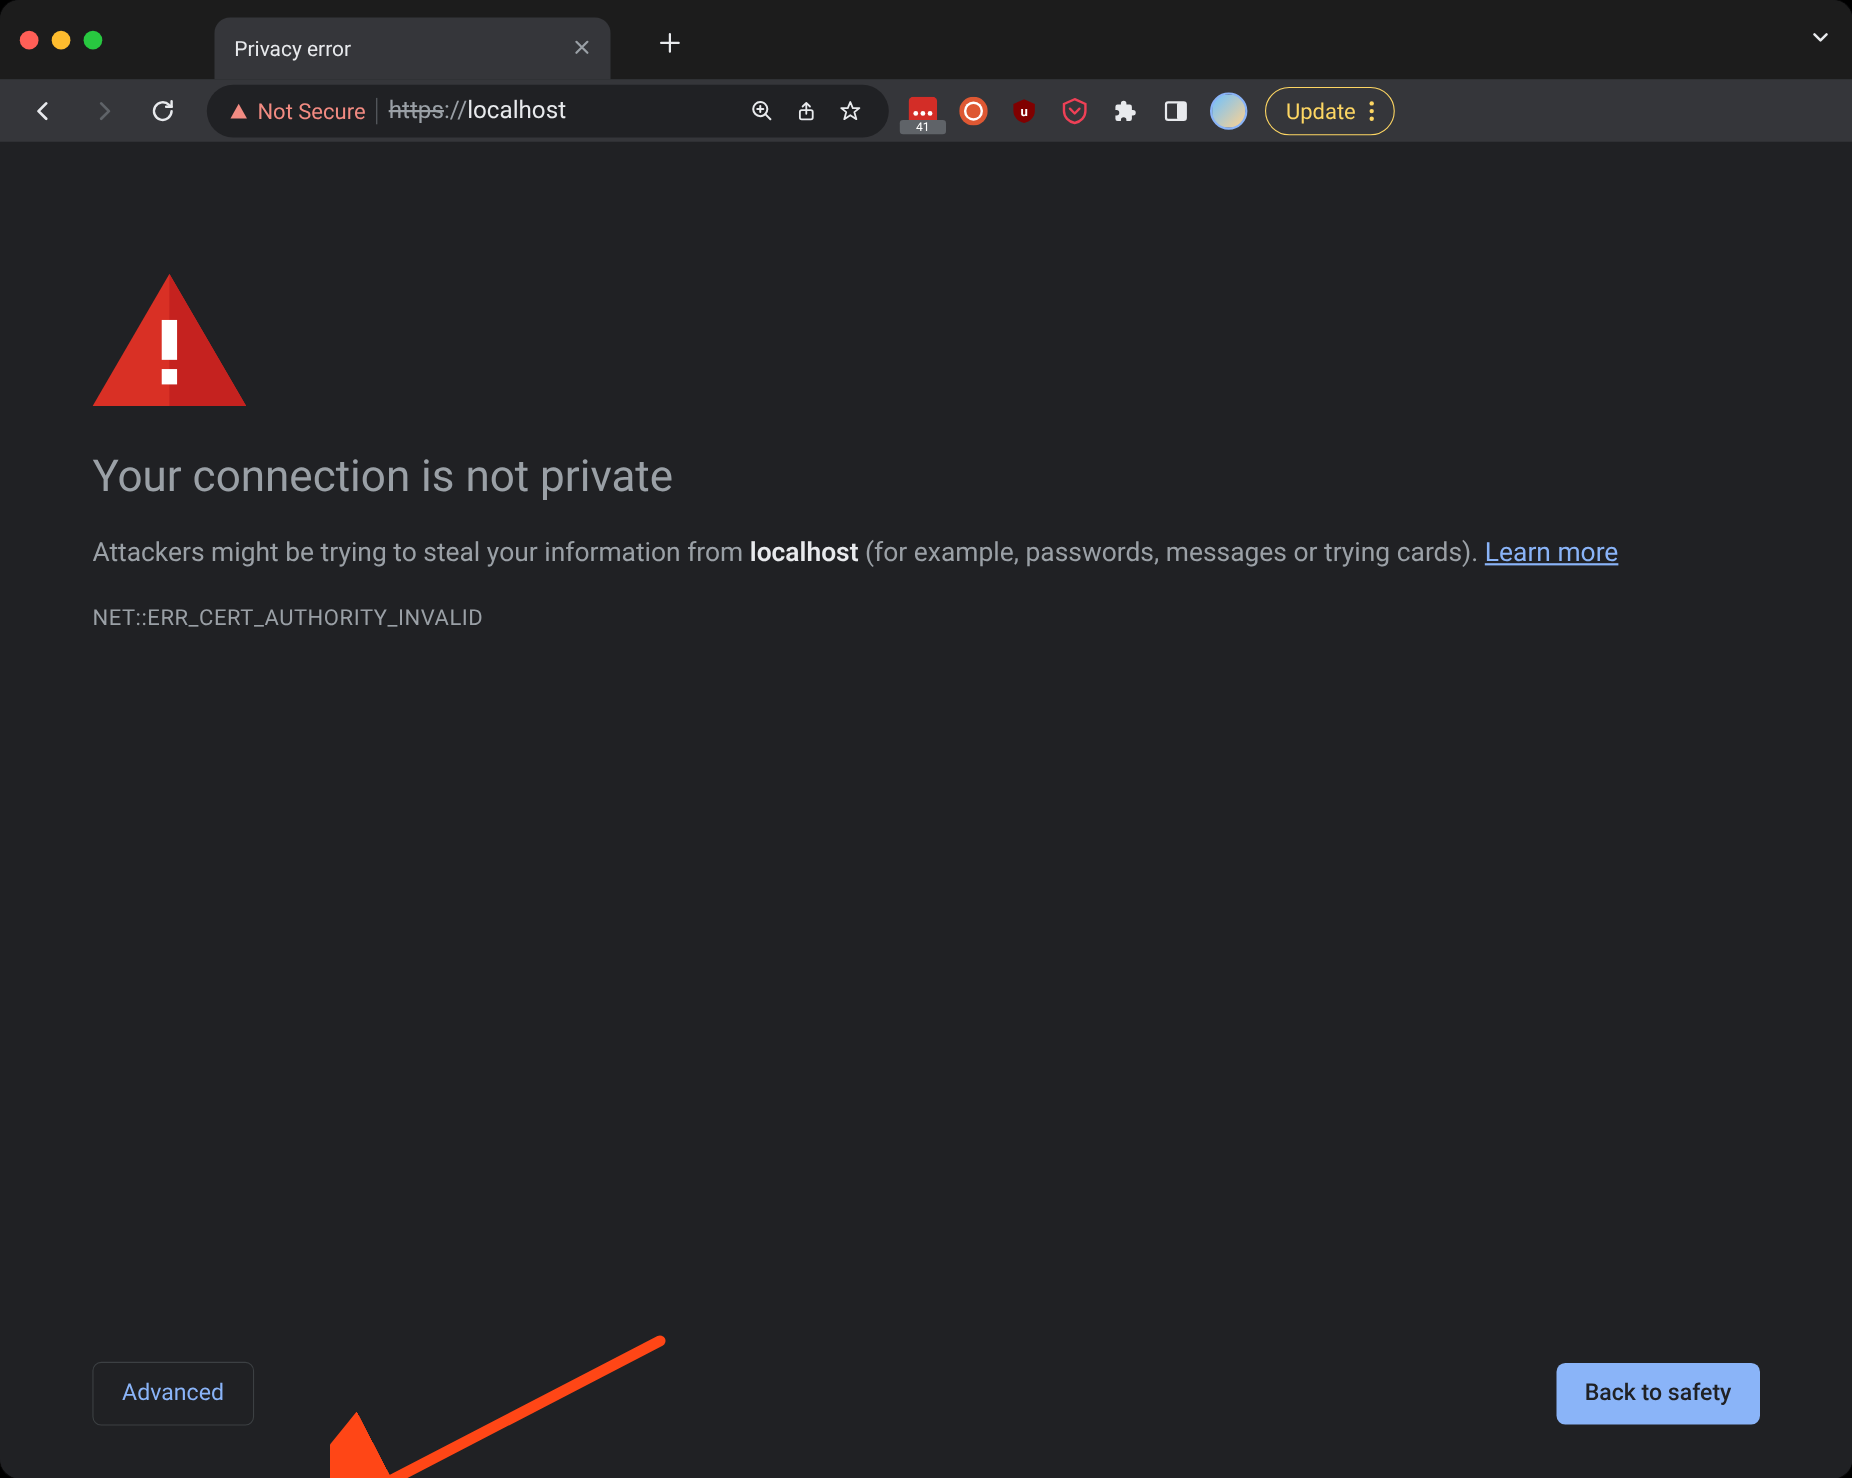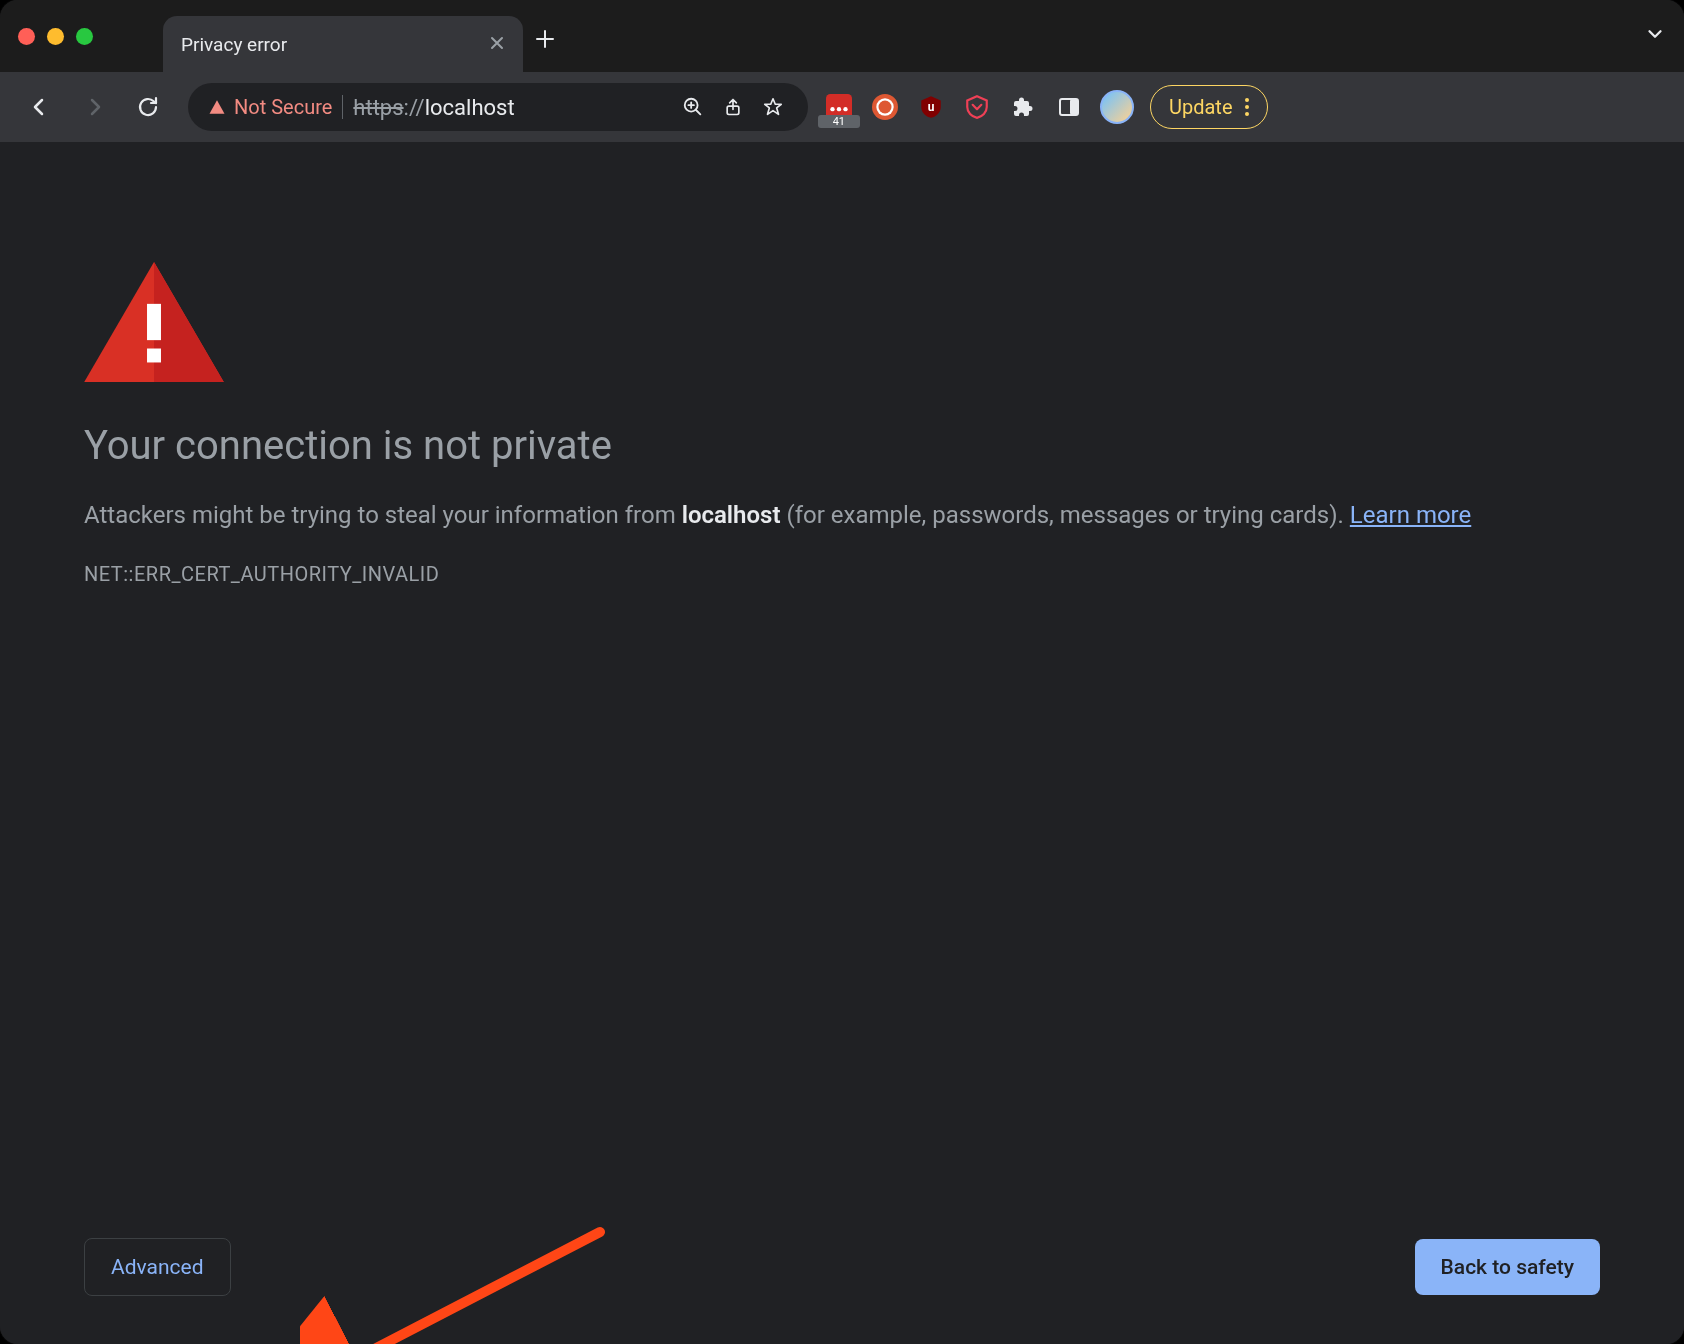--- a/index.html
+++ b/index.html
@@ -28,21 +28,21 @@
     box-shadow:0 0 0 1px rgba(255,255,255,.04);
     display:flex;flex-direction:column;
   }
 
   
   .titlebar{
     height:72px;
     background:var(--win-bg);
     display:flex;align-items:center;
     padding:0 18px;
-    gap:0;
+    gap:32px;
     flex:0 0 auto;
   }
   .traffic{display:flex;gap:12px;margin-right:70px;}
   .traffic span{width:17px;height:17px;border-radius:50%;display:block;}
   .tl-close{background:#ff5f57;}
   .tl-min{background:#febc2e;}
   .tl-max{background:#28c840;}
 
   .tab{
     height:56px;
@@ -62,21 +62,21 @@
     width:44px;height:44px;border-radius:50%;
     display:flex;align-items:center;justify-content:center;
     color:#e8eaed;font-size:24px;
     margin-top:6px;
   }
   .tab-spacer{flex:1;}
   .tab-menu{color:#e8eaed;}
 
   
   .omnibar{
-    height:70px;
+    height:57px;
     background:#35363a;
     display:flex;align-items:center;
     padding:0 18px;
     gap:10px;
     flex:0 0 auto;
   }
   .navbtn{
     width:44px;height:44px;border-radius:50%;
     display:flex;align-items:center;justify-content:center;
     color:#e8eaed;

